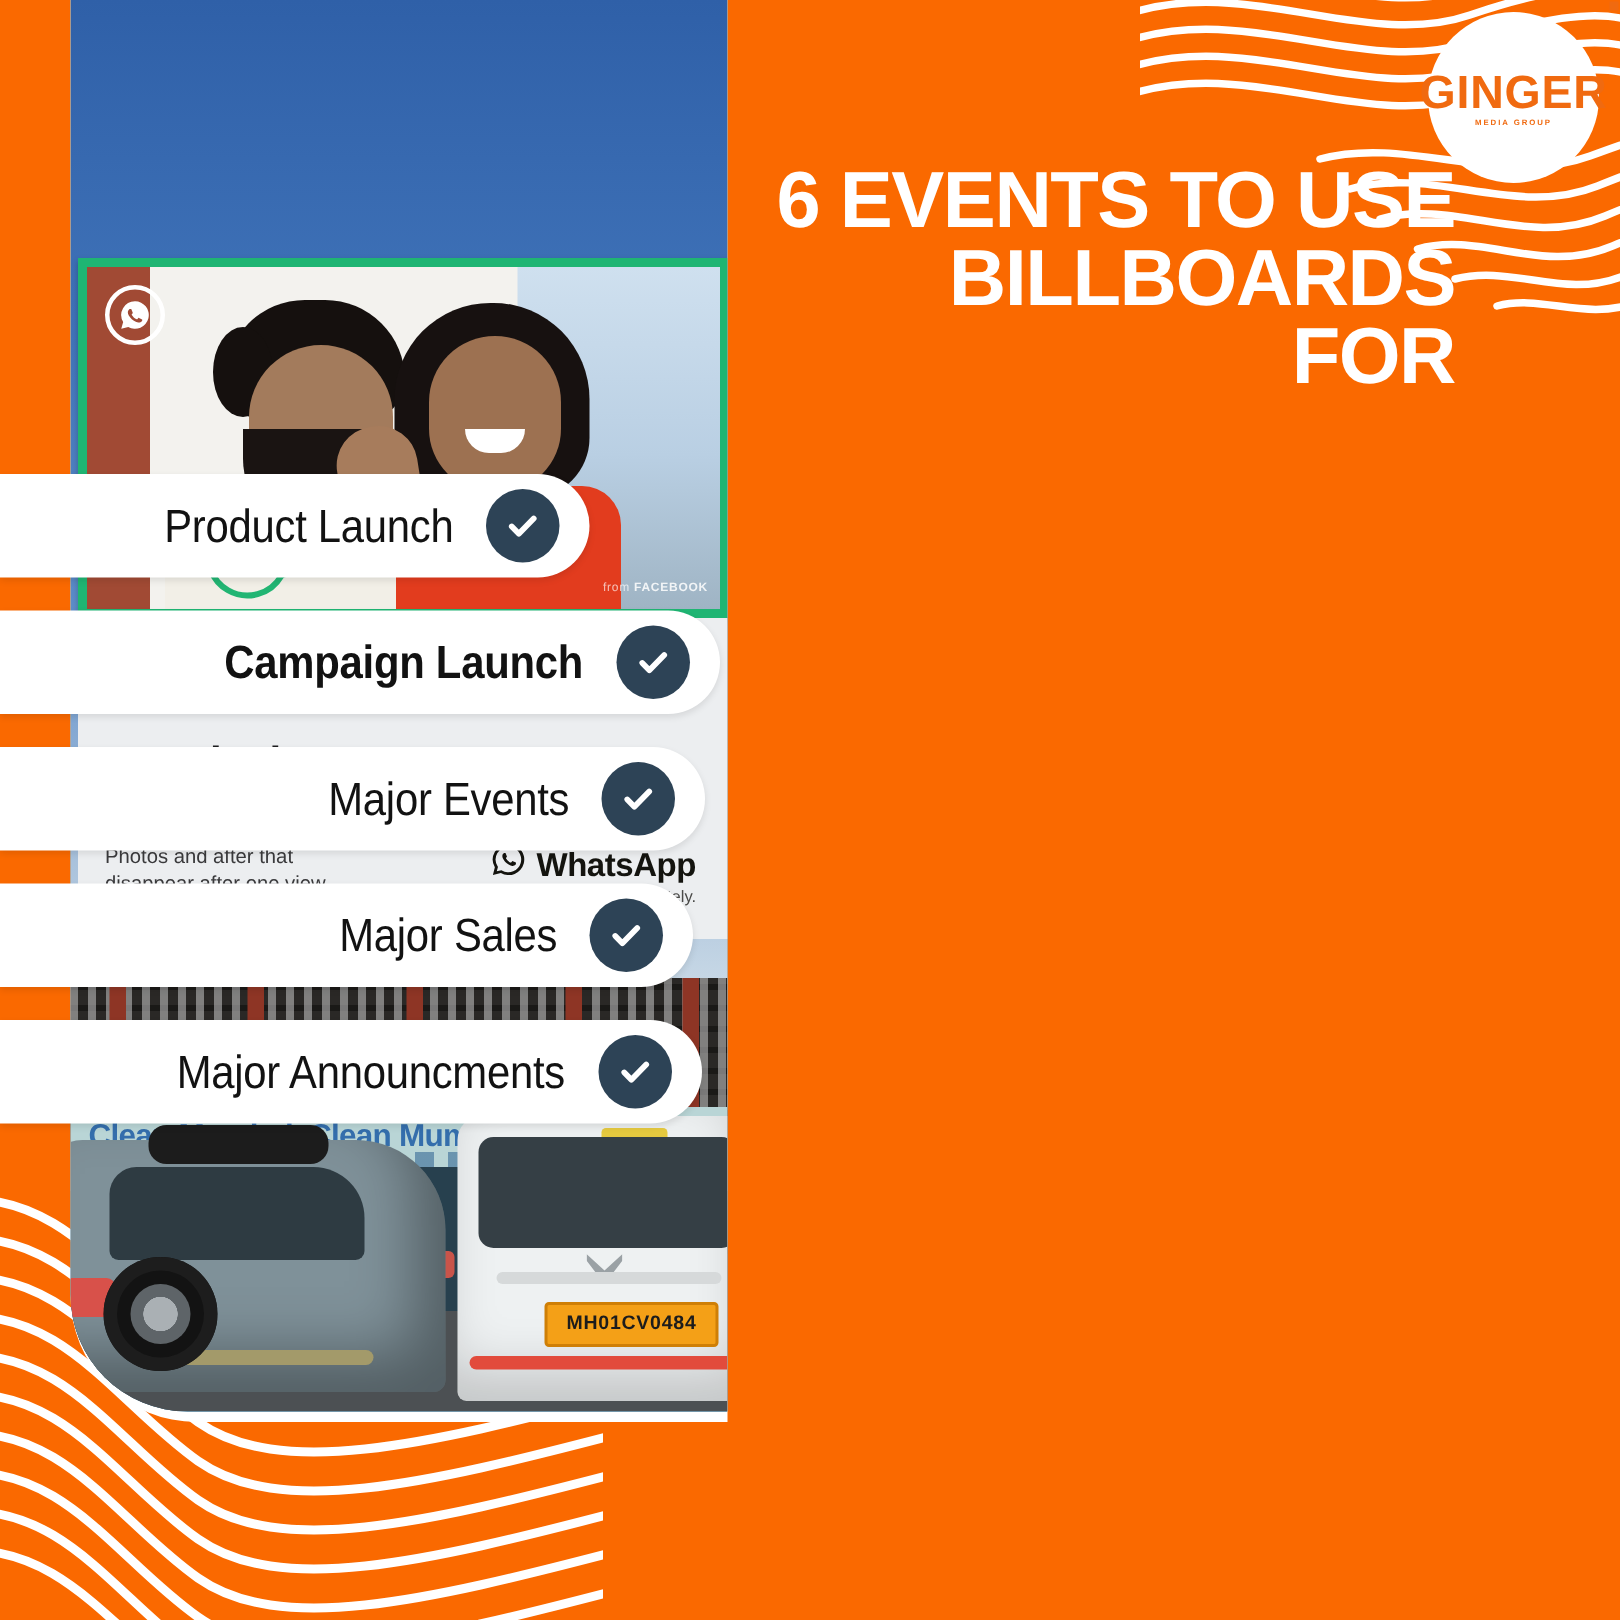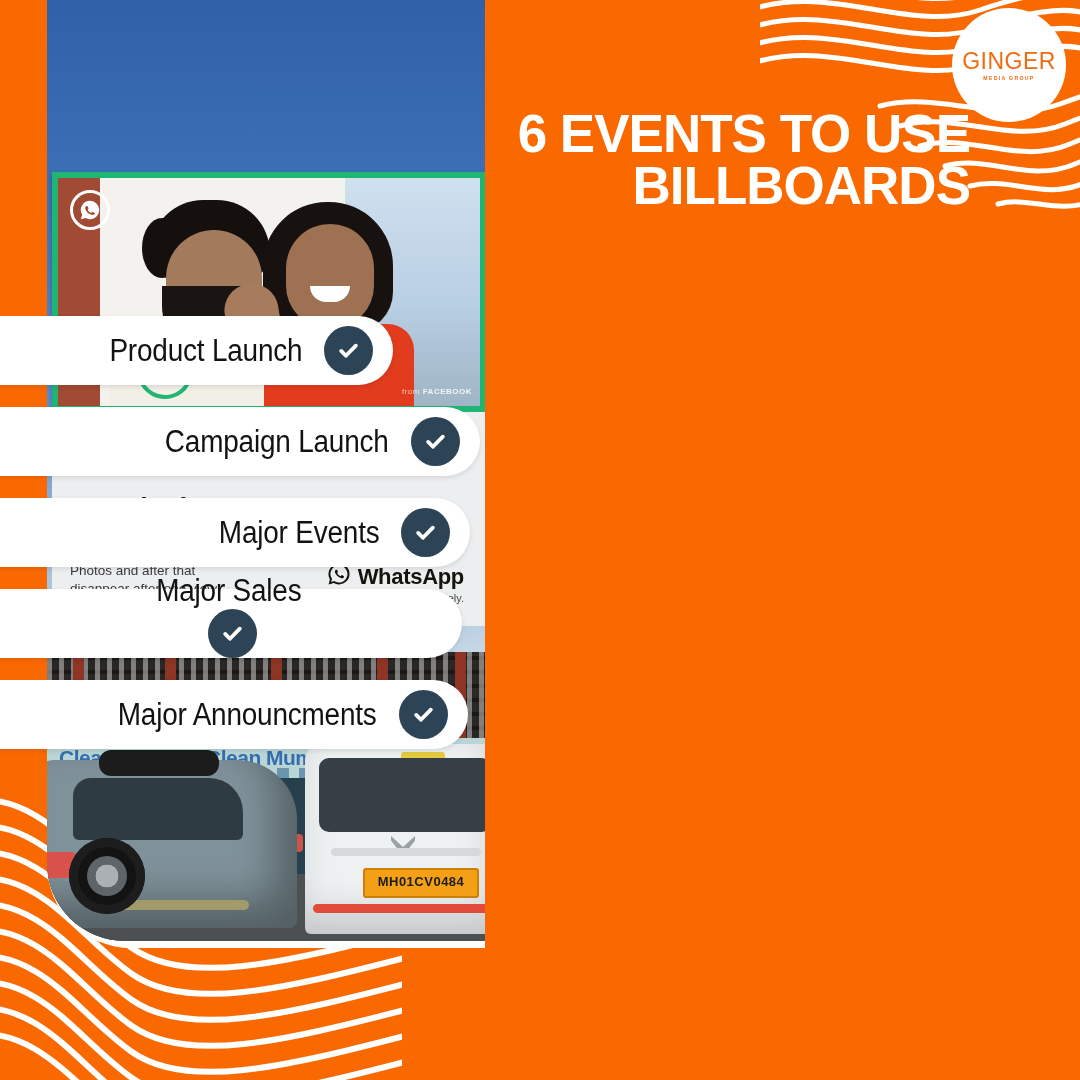--- a/index.html
+++ b/index.html
@@ -135,21 +135,21 @@
          border-radius:3px;color:#1c1c1c;font-size:13px;font-weight:bold;text-align:center;line-height:24px;letter-spacing:.5px;}
   .car-white .bumper{position:absolute;left:8px;top:160px;width:184px;height:9px;background:#e24b3c;border-radius:5px;}
   .car-dark{position:absolute;left:214px;top:126px;width:110px;height:96px;background:#27404e;border-radius:14px 10px 4px 4px;}
   .car-dark .t{position:absolute;left:8px;top:56px;width:34px;height:18px;background:#c9544a;border-radius:4px;}
 
   
   .logo-circle{
     position:absolute;right:14px;top:8px;width:114px;height:114px;border-radius:50%;
     background:#fff;display:flex;flex-direction:column;align-items:center;justify-content:center;
   }
-  .logo-word{font-size:23px;font-weight:normal;color:#f06a10;letter-spacing:.5px;line-height:1;position:relative;}
+  .logo-word{font-size:31px;font-weight:bold;color:#f06a10;letter-spacing:.5px;line-height:1;position:relative;}
   .logo-sub{font-size:5.2px;font-weight:bold;color:#f06a10;letter-spacing:1.3px;margin-top:2px;}
   .logo-mark{position:absolute;right:-22px;top:-16px;width:20px;height:18px;}
 
   .title{
     position:absolute;right:110px;top:108px;width:470px;
     text-align:right;color:#fff;font-weight:bold;
     font-size:53px;line-height:0.98;letter-spacing:-1px;
     text-transform:uppercase;
   }
   .title .line{display:block;}
@@ -343,48 +343,49 @@
       <svg viewBox="0 0 20 18" xmlns="http://www.w3.org/2000/svg">
         <path d="M2 2 H18 V16 H13 V7 H2 Z" fill="#f06a10"></path>
         <path d="M5 9 H11 V15 H5 Z" fill="#f06a10"></path>
       </svg>
     </span>
   </div>
 
   <div class="title">
     <span class="line">6 EVENTS TO USE</span>
     <span class="line">BILLBOARDS</span>
+    <span class="line">FOR</span>
   </div>
 
   <div class="list" id="event-list">
       <div class="pill" style="width: 393px;">
         <span class="label">Product Launch</span>
         <span class="check">
           <svg viewBox="0 0 24 24" xmlns="http://www.w3.org/2000/svg">
             <path d="M5.5 12.4l4.2 4.3 8.8-9" fill="none" stroke="#ffffff" stroke-width="3.4" stroke-linecap="round" stroke-linejoin="round"></path>
           </svg>
         </span>
       </div>
-      <div class="pill" style="width: 480px;">
+      <div class="pill" style="width: 480px; font-weight: bold;">
         <span class="label">Campaign Launch</span>
         <span class="check">
           <svg viewBox="0 0 24 24" xmlns="http://www.w3.org/2000/svg">
             <path d="M5.5 12.4l4.2 4.3 8.8-9" fill="none" stroke="#ffffff" stroke-width="3.4" stroke-linecap="round" stroke-linejoin="round"></path>
           </svg>
         </span>
       </div>
       <div class="pill" style="width: 470px;">
         <span class="label">Major Events</span>
         <span class="check">
           <svg viewBox="0 0 24 24" xmlns="http://www.w3.org/2000/svg">
             <path d="M5.5 12.4l4.2 4.3 8.8-9" fill="none" stroke="#ffffff" stroke-width="3.4" stroke-linecap="round" stroke-linejoin="round"></path>
           </svg>
         </span>
       </div>
-      <div class="pill" style="width: 462px; flex-direction: column;">
+      <div class="pill" style="width: 462px;">
         <span class="label">Major Sales</span>
         <span class="check">
           <svg viewBox="0 0 24 24" xmlns="http://www.w3.org/2000/svg">
             <path d="M5.5 12.4l4.2 4.3 8.8-9" fill="none" stroke="#ffffff" stroke-width="3.4" stroke-linecap="round" stroke-linejoin="round"></path>
           </svg>
         </span>
       </div>
       <div class="pill" style="width: 468px;">
         <span class="label">Major Announcments</span>
         <span class="check">

